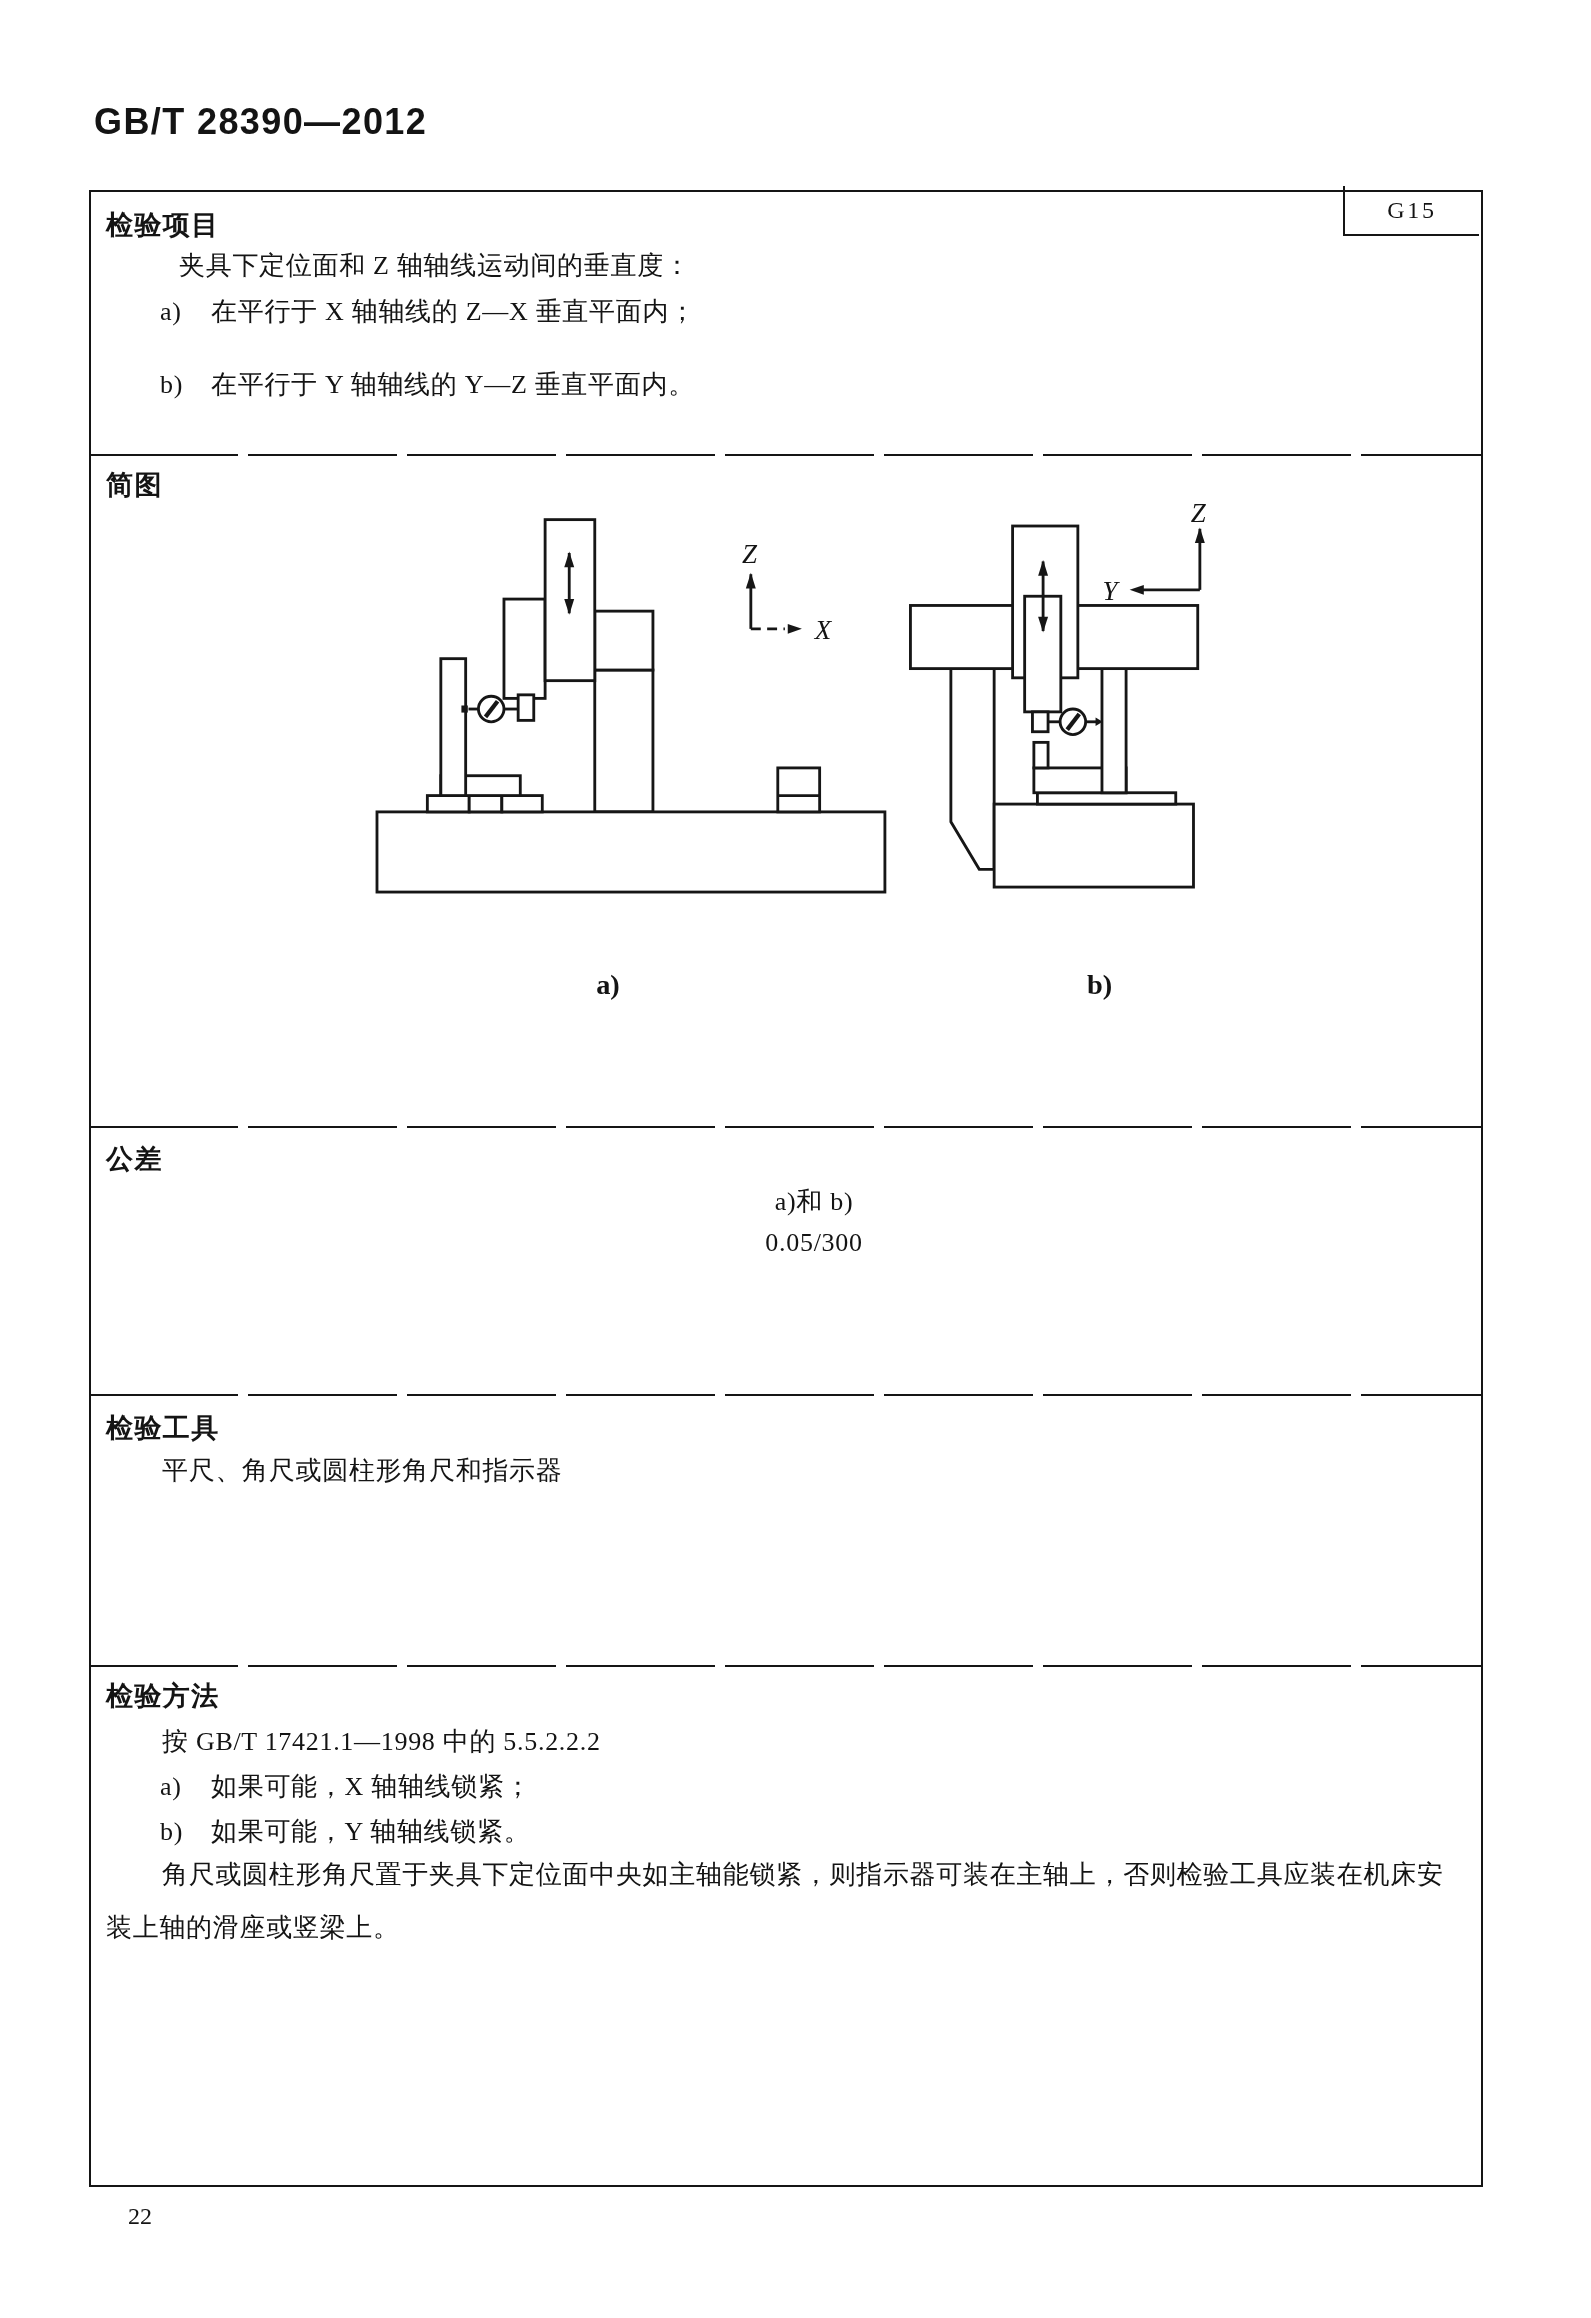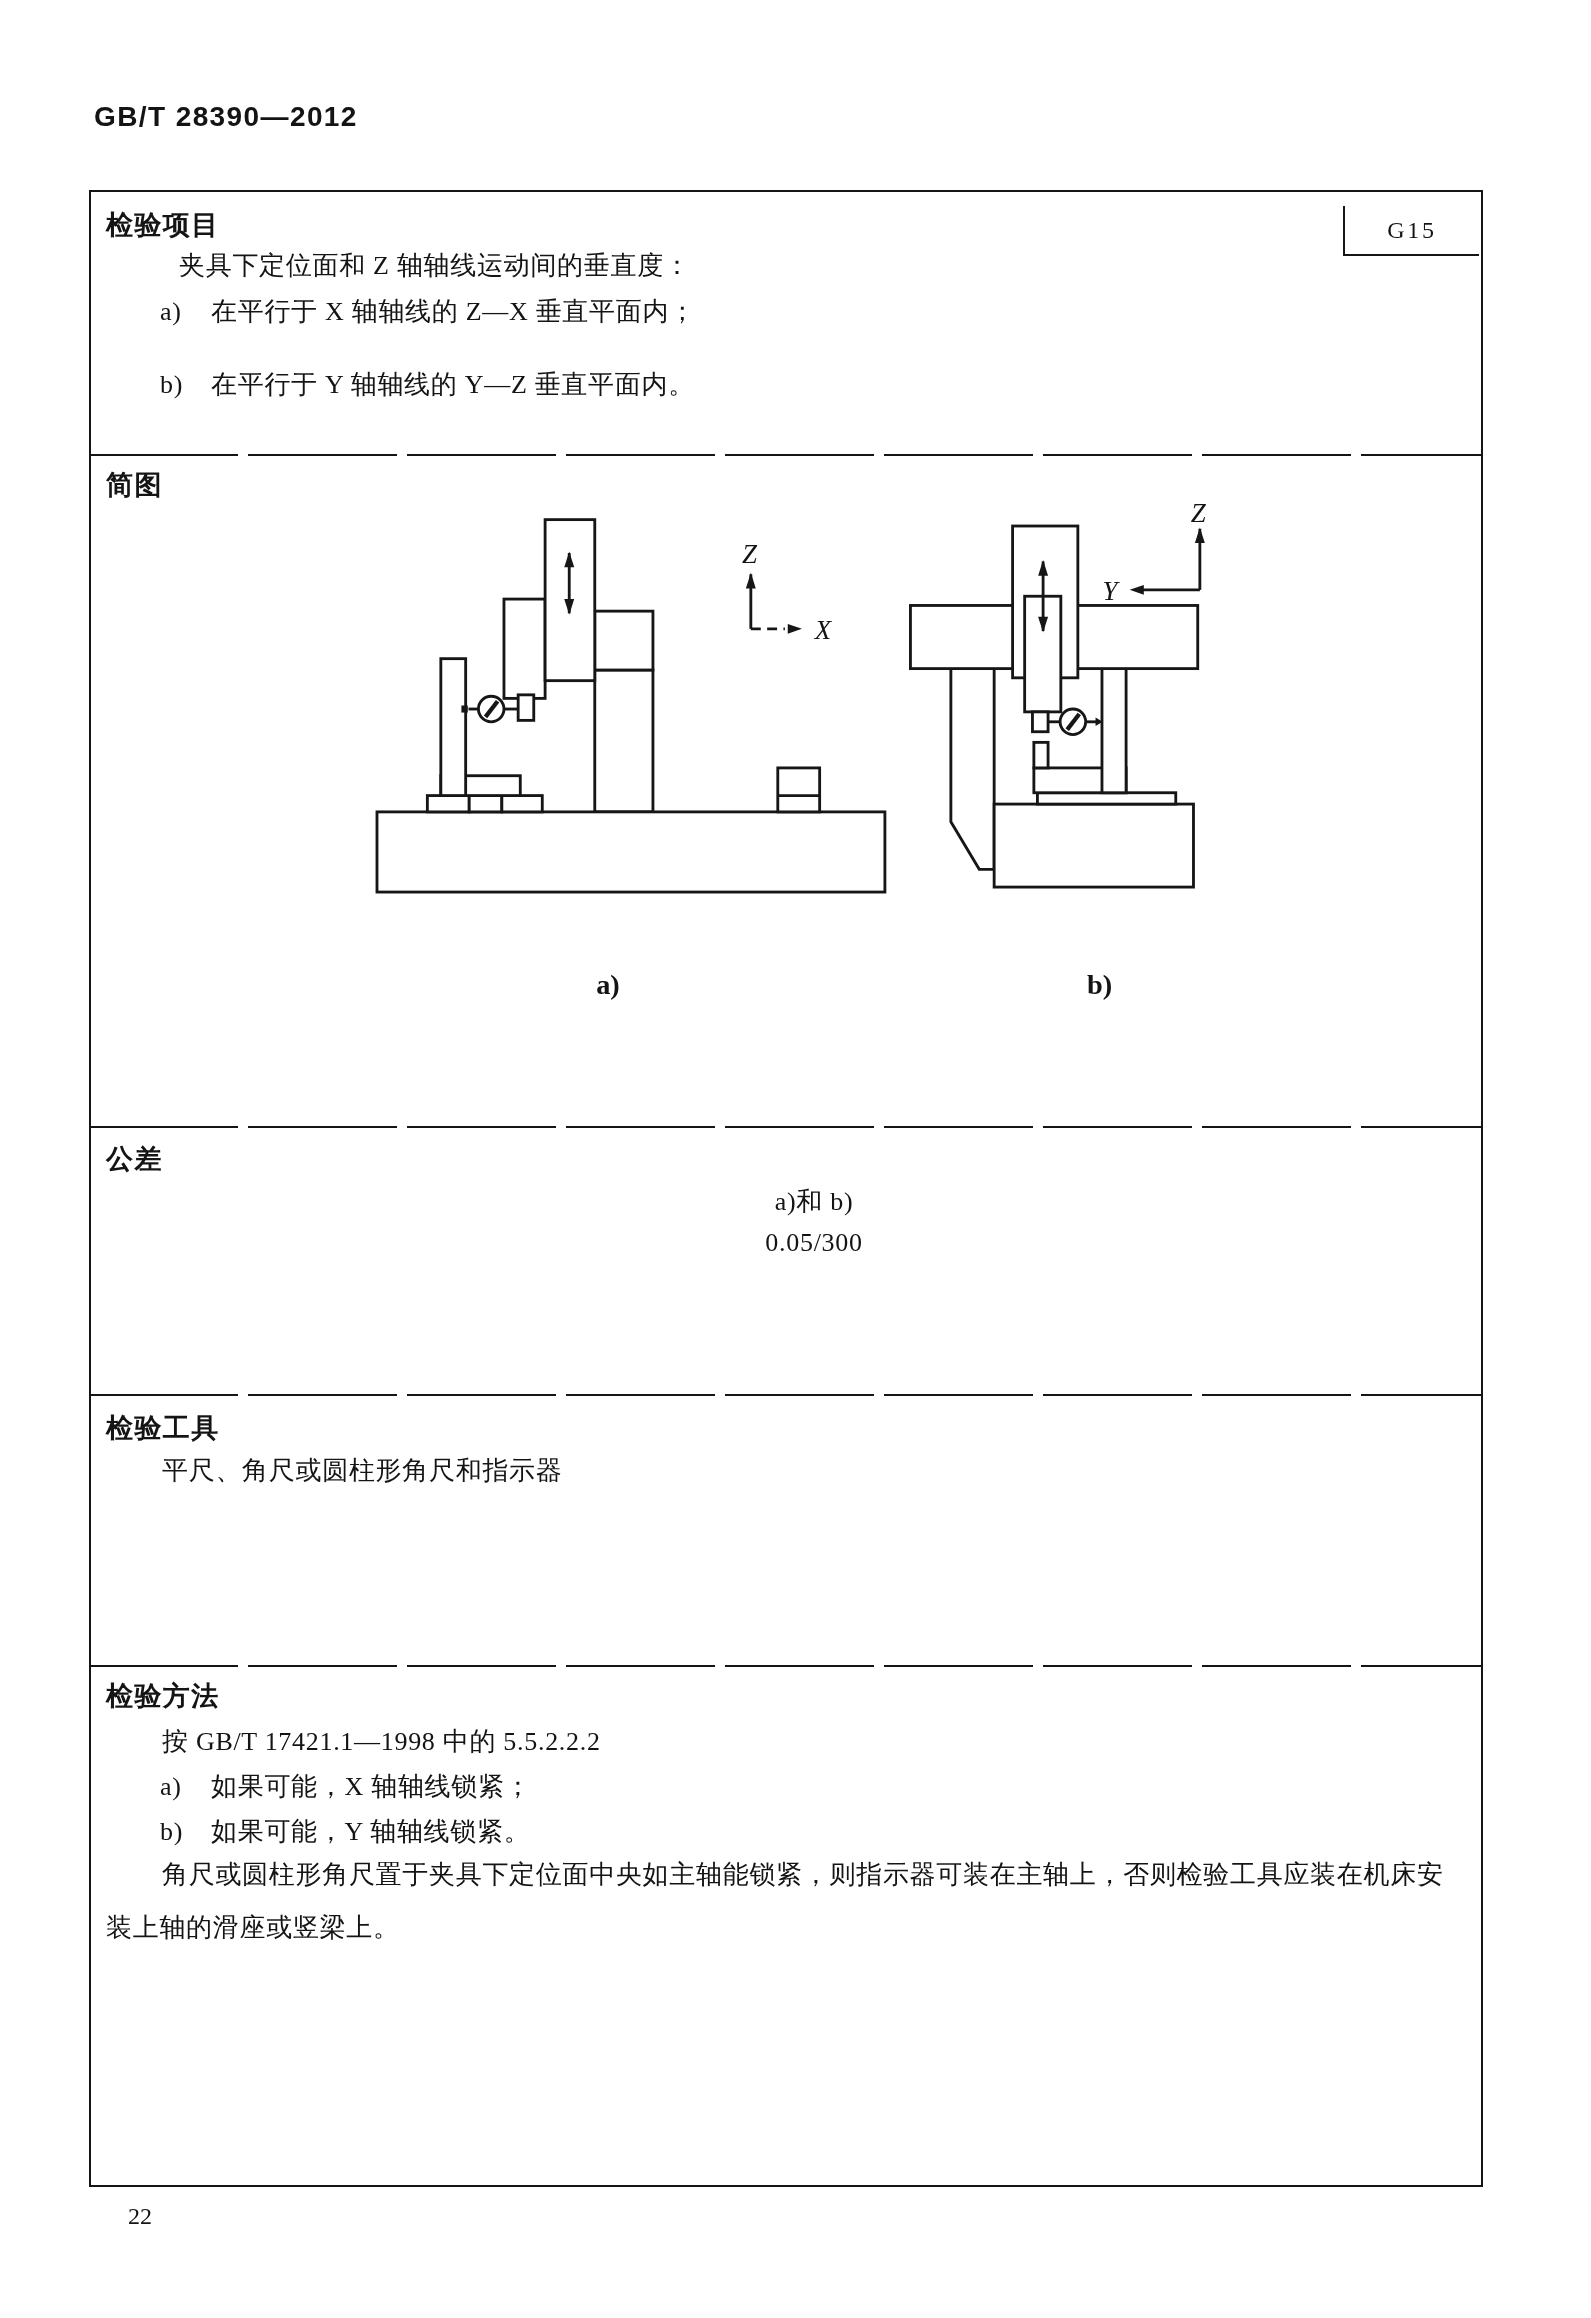--- a/index.html
+++ b/index.html
@@ -15,34 +15,34 @@
   .item-line .marker{display:inline-block;width:51px;}
   #table-frame{
     position:absolute;left:89px;top:190px;width:1394px;height:1997px;
     border:2.8px solid #151515;box-sizing:border-box;
   }
   .rule{
     position:absolute;left:89px;width:1394px;height:2.1px;
     background:repeating-linear-gradient(90deg,#151515 0 149px,rgba(21,21,21,0) 149px 159px);
   }
   #g15-cell{
-    position:absolute;left:1343px;top:206px;width:136px;height:50px;
+    position:absolute;left:1343px;top:186px;width:136px;height:50px;
     border-left:2.8px solid #151515;border-bottom:2.8px solid #151515;box-sizing:border-box;
     display:flex;align-items:center;justify-content:center;
     font-size:24px;letter-spacing:2.8px;
   }
   .center-line{position:absolute;left:89px;width:1450px;text-align:center;}
   svg text{font-family:"Liberation Serif","DejaVu Serif",serif;}
 </style>
 </head>
 <body>
 
 <div id="page">
 
-  <div class="abs hdr" style="left:94px;top:101px;font-size:28px;letter-spacing:1.4px;">GB/T 28390—2012</div>
+  <div class="abs hdr" style="left:94px;top:101px;font-size:36px;letter-spacing:1.4px;">GB/T 28390—2012</div>
 
   <div id="table-frame"></div>
 
   <div id="g15-cell">
     <span>G15</span>
   </div>
 
   <div class="rule" style="top:454px;"></div>
   <div class="rule" style="top:1126px;"></div>
   <div class="rule" style="top:1394px;"></div>

